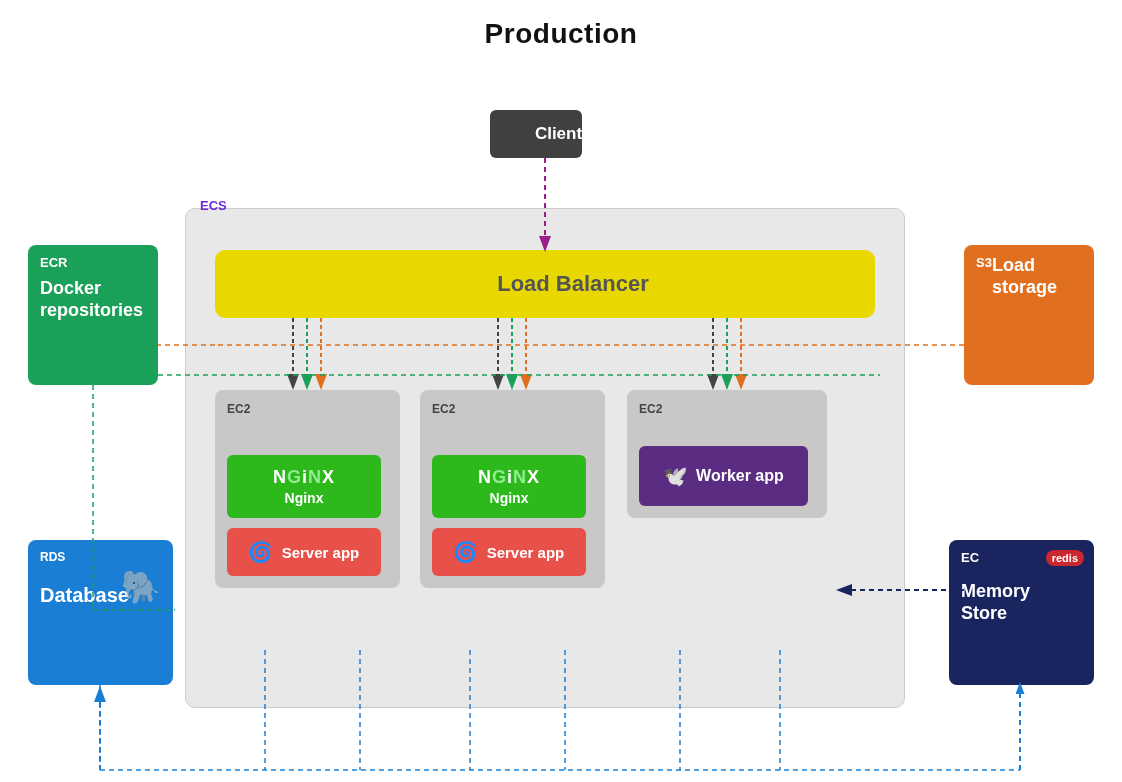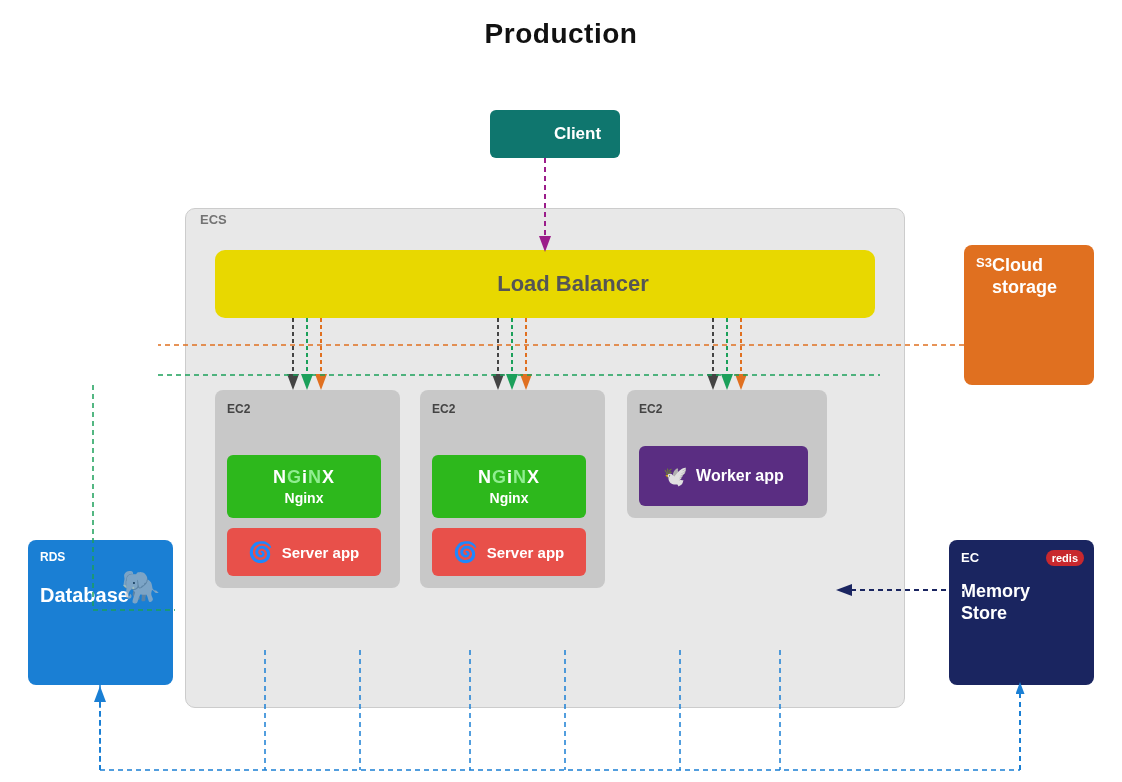--- a/index.html
+++ b/index.html
@@ -24,23 +24,23 @@
       position: relative;
       width: 1122px;
       height: 740px;
       top: 0;
     }
     
     .client-box {
       position: absolute;
       left: 490px;
       top: 60px;
-      width: 130px;
+      width: 92px;
       height: 48px;
-      background: #0f766e;
+      background: #404040;
       border-radius: 6px;
       display: flex;
       align-items: center;
       justify-content: center;
       color: #fff;
       font-weight: 700;
       font-size: 17px;
       padding-left: 45px;
     }
     
@@ -154,24 +154,24 @@
       top: 158px;
       width: 720px;
       height: 500px;
       background: #e8e8e8;
       border-radius: 10px;
       border: 1.5px solid #ccc;
     }
     .ecs-label {
       position: absolute;
       left: 200px;
-      top: 162px;
+      top: 148px;
       font-size: 13px;
       font-weight: 700;
-      color: #737373;
+      color: #6d28d9;
     }
     
     .elb-box {
       position: absolute;
       left: 215px;
       top: 200px;
       width: 660px;
       height: 68px;
       background: #e8d800;
       border-radius: 10px;
@@ -285,24 +285,29 @@
 <body>
 
 <div class="page-title">Production</div>
 
 <div class="diagram-area">
 
   <div class="client-box">
     <span>Client</span>
   </div>
 
+  <div class="ecr-box">
+    <span class="label-top">ECR</span>
+    <span class="label-main" style="white-space:pre-line;">Docker
+repositories</span>
+  </div>
 
   <div class="s3-box">
     <span class="label-top">S3</span>
-    <span class="label-main" style="white-space:pre-line;">Cloud
+    <span class="label-main" style="white-space:pre-line;">Load
 storage</span>
   </div>
 
   <div class="rds-box">
     <span class="label-top">RDS</span>
     <span class="pg-icon">🐘</span>
     <span class="label-main">Database</span>
   </div>
 
   <div class="ec-box">

